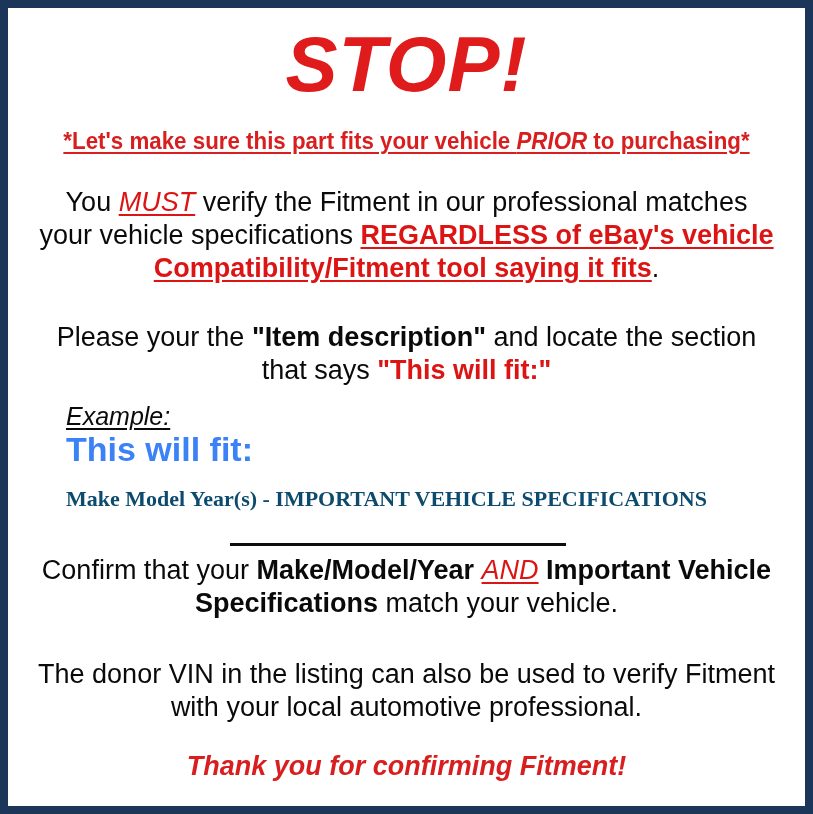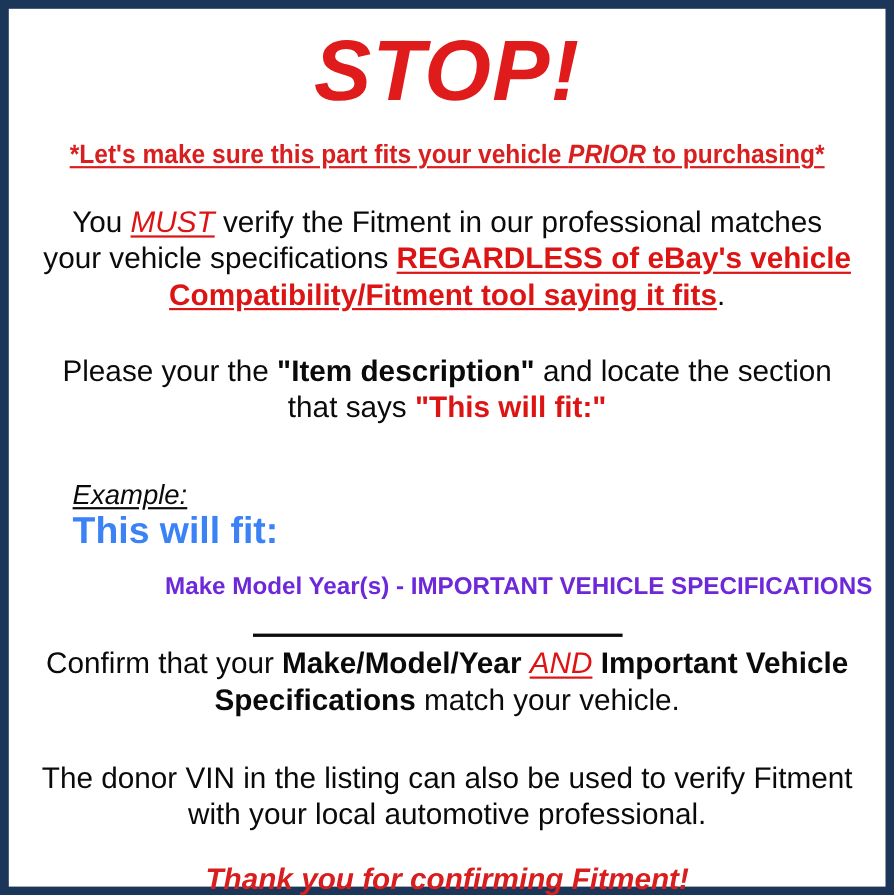--- a/index.html
+++ b/index.html
@@ -85,21 +85,21 @@
     font-weight: bold;
   }
   .em-black-b {
     color: #0a0a0a;
     font-weight: bold;
   }
 
   .example-block {
     text-align: left;
     padding-left: 46px;
-    margin-top: 48px;
+    margin-top: 14px;
   }
   .example-label {
     margin: 0;
     font-size: 25px;
     line-height: 30px;
     font-style: italic;
     color: #0a0a0a;
     text-decoration: underline;
     text-underline-offset: 3px;
     display: inline-block;
@@ -109,24 +109,23 @@
     font-size: 34px;
     line-height: 32px;
     font-weight: bold;
     color: #3b82f6;
   }
   .example-spec {
     margin: 20px 0 0 0;
     font-size: 22px;
     line-height: 28px;
     font-weight: bold;
-    color: #6d28d9;
-    font-family: Liberation Sans, sans-serif;
+    color: #0c4a6e;
+    font-family: Liberation Serif, serif;
     white-space: nowrap;
-    text-align: right;
   }
 
   .divider-wrap {
     margin-top: 28px;
     text-align: center;
     line-height: 0;
   }
   .divider-rule {
     display: inline-block;
     width: 336px;

